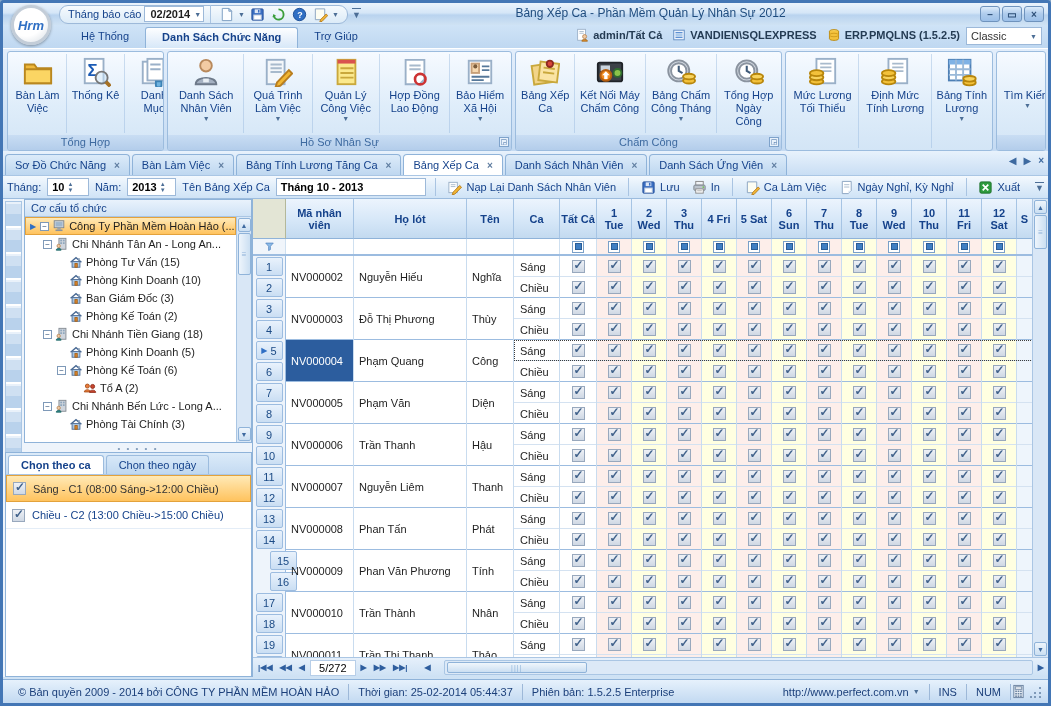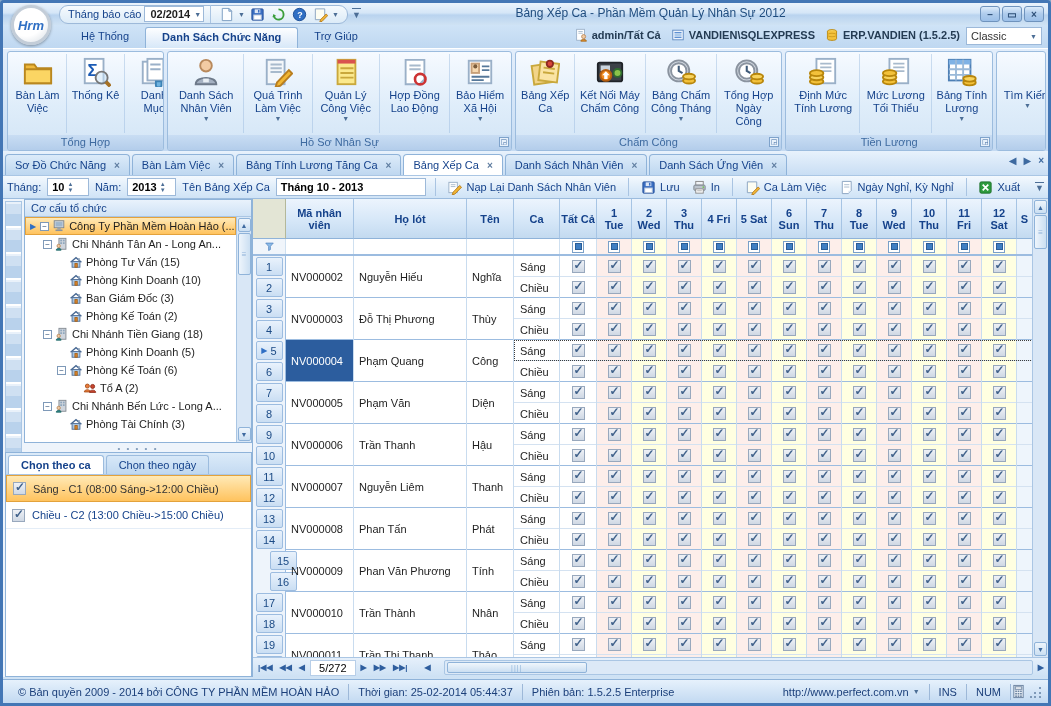--- a/index.html
+++ b/index.html
@@ -205,21 +205,21 @@
         <span>VANDIEN\SQLEXPRESS</span>
       </span>
       <span class="sess-item">
         <span class="ic">
           <svg width="14" height="14" viewBox="0 0 16 16">
             <ellipse cx="8" cy="3.8" rx="5.2" ry="2" fill="#f8d35e" stroke="#b8860b"></ellipse>
             <path d="M2.8 3.8v8.4c0 2.6 10.4 2.6 10.4 0V3.8" fill="#f3c13a" stroke="#b8860b"></path>
             <ellipse cx="8" cy="8" rx="5.2" ry="2" fill="none" stroke="#cf9c1d"></ellipse>
           </svg>
         </span>
-        <span>ERP.VANDIEN (1.5.2.5)</span>
+        <span>ERP.PMQLNS (1.5.2.5)</span>
       </span>
     </div>
   <div class="skin-combo">
       <span>Classic</span>
       <span class="da">▼</span>
     </div>
 
   <div class="abs ribbon" id="ribbon">
       <div class="rgroup">
         <div class="rbtns">
@@ -391,54 +391,53 @@
               <svg width="30" height="30" viewBox="0 0 16 16">
                 <rect x="4.5" y="1" width="10" height="13" fill="#fff" stroke="#9ab0c8"></rect>
                 <line x1="6.5" y1="3.5" x2="12.5" y2="3.5" stroke="#a8bacc"></line>
                 <line x1="6.5" y1="5.5" x2="12.5" y2="5.5" stroke="#a8bacc"></line>
                 <line x1="6.5" y1="7.5" x2="12.5" y2="7.5" stroke="#a8bacc"></line>
                 <ellipse cx="4.6" cy="13" rx="3.6" ry="1.6" fill="#f3c13a" stroke="#b8860b"></ellipse>
                 <ellipse cx="4.6" cy="10.8" rx="3.6" ry="1.6" fill="#f8d35e" stroke="#b8860b"></ellipse>
                 <ellipse cx="4.6" cy="8.6" rx="3.6" ry="1.6" fill="#f3c13a" stroke="#b8860b"></ellipse>
               </svg>
             </span>
-            <span class="lbl">Định Mức Tính Lương</span>
+            <span class="lbl">Mức Lương Tối Thiểu</span>
           </div>
           <div class="rbtn">
             <span class="ic">
               <svg width="30" height="30" viewBox="0 0 16 16">
                 <rect x="4.5" y="1" width="10" height="13" fill="#fff" stroke="#9ab0c8"></rect>
                 <line x1="6.5" y1="3.5" x2="12.5" y2="3.5" stroke="#a8bacc"></line>
                 <line x1="6.5" y1="5.5" x2="12.5" y2="5.5" stroke="#a8bacc"></line>
                 <line x1="6.5" y1="7.5" x2="12.5" y2="7.5" stroke="#a8bacc"></line>
                 <ellipse cx="4.6" cy="13" rx="3.6" ry="1.6" fill="#f3c13a" stroke="#b8860b"></ellipse>
                 <ellipse cx="4.6" cy="10.8" rx="3.6" ry="1.6" fill="#f8d35e" stroke="#b8860b"></ellipse>
                 <ellipse cx="4.6" cy="8.6" rx="3.6" ry="1.6" fill="#f3c13a" stroke="#b8860b"></ellipse>
               </svg>
             </span>
-            <span class="lbl">Mức Lương Tối Thiểu</span>
+            <span class="lbl">Định Mức Tính Lương</span>
           </div>
           <div class="rbtn">
             <span class="ic">
               <svg width="30" height="30" viewBox="0 0 16 16">
                 <rect x="1" y="1.5" width="11.5" height="11" fill="#fff" stroke="#4d7fb5"></rect>
                 <rect x="1" y="1.5" width="11.5" height="2.5" fill="#7fb2e5"></rect>
                 <line x1="1" y1="6.5" x2="12.5" y2="6.5" stroke="#9ab9d8"></line>
                 <line x1="1" y1="9.5" x2="12.5" y2="9.5" stroke="#9ab9d8"></line>
                 <line x1="4.8" y1="1.5" x2="4.8" y2="12.5" stroke="#9ab9d8"></line>
                 <line x1="8.6" y1="1.5" x2="8.6" y2="12.5" stroke="#9ab9d8"></line>
                 <ellipse cx="12" cy="13.6" rx="3.3" ry="1.5" fill="#f3c13a" stroke="#b8860b"></ellipse>
                 <ellipse cx="12" cy="11.6" rx="3.3" ry="1.5" fill="#f8d35e" stroke="#b8860b"></ellipse>
               </svg>
             </span>
             <span class="lbl">Bảng Tính Lương</span>
             <span class="da">▼</span>
           </div>
         </div>
-        <div class="rcap"><span>Tiền Lương</span><span class="launch">◲</span></div>
       </div>
       <div class="rgroup">
         <div class="rbtns">
           <div class="rbtn">
             <span style="height: 30px;"></span>
             <span class="lbl">Tìm Kiếm</span>
             <span class="da">▼</span>
           </div>
         </div>
         <div class="rcap"></div>

